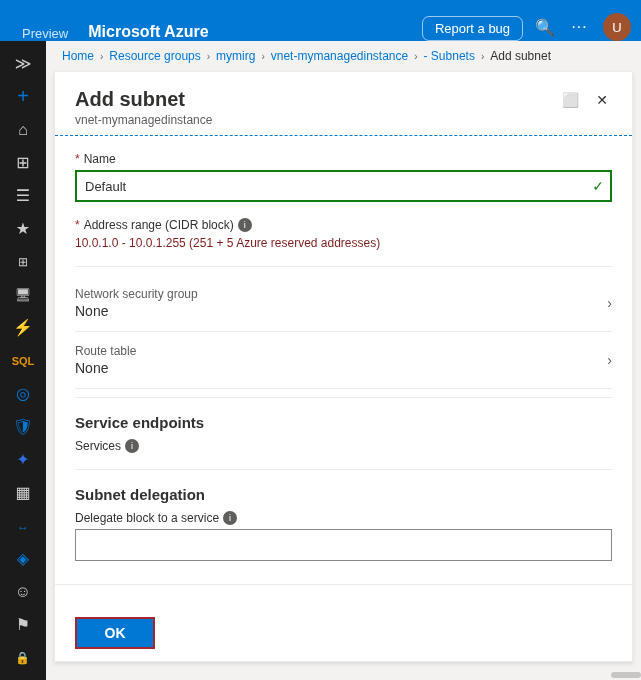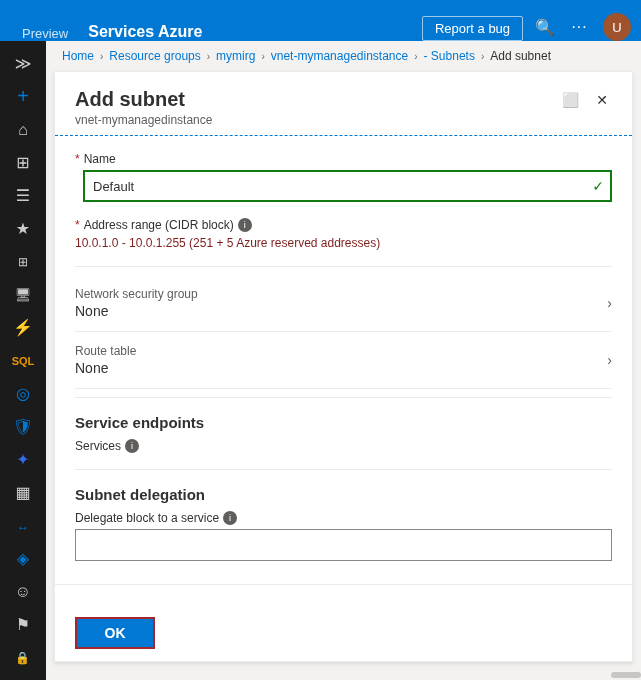--- a/index.html
+++ b/index.html
@@ -27,21 +27,21 @@
       flex: 1;
       padding-left: 8px;
     }
     .top-bar-report {
       background: transparent;
       border: 1px solid rgba(255,255,255,0.6);
       color: white;
       font-size: 13px;
       padding: 4px 12px;
       cursor: pointer;
-      border-radius: 2px;
+      border-radius: 7px;
     }
     .top-bar-icons {
       display: flex;
       align-items: center;
       gap: 16px;
       margin-left: 12px;
     }
     .top-bar-icon {
       color: white;
       font-size: 16px;
@@ -207,21 +207,20 @@
       border: 1px solid #8a8886;
       padding: 0 8px;
       font-size: 13px;
       color: #323130;
       outline: none;
     }
     .text-input.has-success { border: 2px solid #107c10; }
 
     .input-wrapper {
       position: relative;
-      margin-left: 8px;
     }
     .input-check {
       position: absolute;
       right: 8px;
       top: 50%;
       transform: translateY(-50%);
       color: #107c10;
       font-size: 14px;
     }
 
@@ -306,21 +305,21 @@
       height: 10px;
       display: flex;
       align-items: center;
     }
   </style>
 </head>
 <body>
 
 <div class="top-bar">
   <span class="top-bar-preview">Preview</span>
-  <span class="top-bar-title">Services Azure</span>
+  <span class="top-bar-title">Microsoft Azure</span>
   <button class="top-bar-report">Report a bug</button>
   <div class="top-bar-icons">
     <span class="top-bar-icon">🔍</span>
     <span class="top-bar-icon">···</span>
     <div class="avatar">U</div>
   </div>
 </div>
 
 <div class="main-layout">
 

